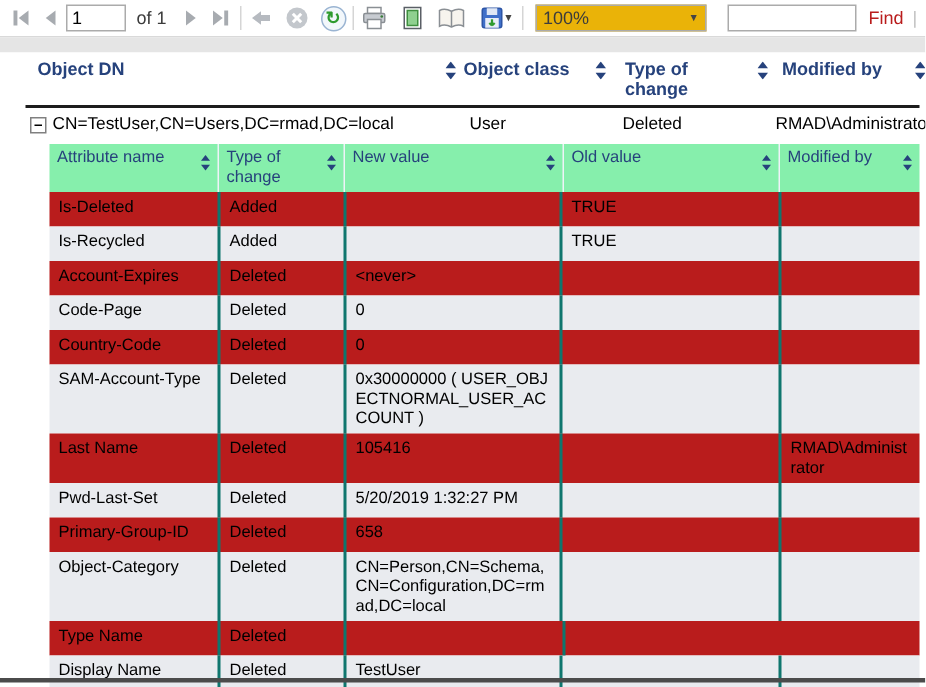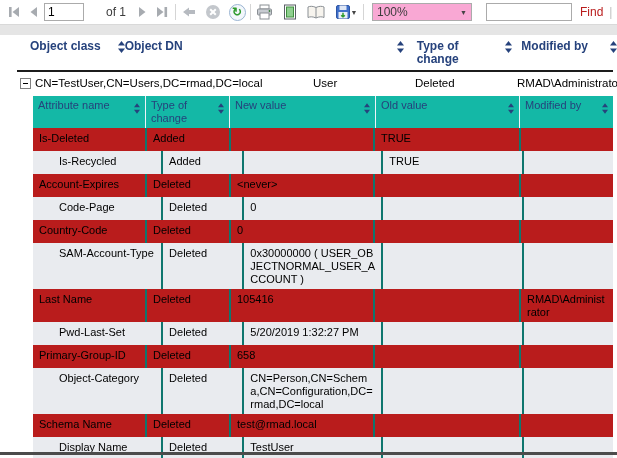--- a/index.html
+++ b/index.html
@@ -17,23 +17,23 @@
     padding-left:4px; background:#ffffff;
     border-bottom:1px solid #d9d9d9;
     font-size:12px; color:#3c3c3c; white-space:nowrap;
   }
   .tbtn { width:20px; height:20px; display:flex; align-items:center; justify-content:center; flex:0 0 auto; }
   .tsep { width:1px; height:16px; background:#d5d5d5; margin:0 3px; flex:0 0 auto; }
   .page-input {
     width:40px; height:18px; border:1px solid #ababab; font-family:"Liberation Sans",sans-serif;
     font-size:12px; padding:0 3px; color:#000; flex:0 0 auto;
   }
-  .of-label { margin-left:22px; width:26px; flex:0 0 auto; }
+  .of-label { margin-left:7px; width:26px; flex:0 0 auto; }
   .combo {
-    margin-left:5px; width:100px; height:18px; border:1px solid #ababab; background:#f9a8d4;
+    margin-left:5px; width:114px; height:18px; border:1px solid #ababab; background:#eab308;
     display:flex; align-items:center; justify-content:space-between; padding:0 4px; flex:0 0 auto;
   }
   .combo .caret, .export-caret { font-size:7px; color:#444; line-height:1; }
   .find-input {
     margin-left:14px; width:86px; height:18px; border:1px solid #ababab; flex:0 0 auto;
     font-family:"Liberation Sans",sans-serif; font-size:12px; padding:0 3px;
   }
   .tlink { color:#b91c1c; margin-left:8px; flex:0 0 auto; }
   .tlink-sep { color:#c0c0c0; margin-left:6px; flex:0 0 auto; }
   .refresh-circle {
@@ -65,26 +65,26 @@
   .collapse-box::after {
     content:""; position:absolute; left:2px; right:2px; top:4px; height:1px; background:#000;
   }
   .gr-dn { width:278px; margin-left:4px; }
   .gr-class { width:102px; }
   .gr-change { width:102px; }
   .gr-mod { width:100px; }
 
   
   .inner-table { margin-left:33px; width:580px; font-size:11px; line-height:13px; margin-top:2px; }
-  .ih { display:flex; background:#14b8a6; color:#26427c; min-height:30px; }
+  .ih { display:flex; background:#86efac; color:#26427c; min-height:30px; }
   .ih-cell { display:flex; justify-content:space-between; align-items:flex-start; padding:3px 5px; }
   .ih-cell + .ih-cell { border-left:1px solid #eef3f8; }
   .ih .sort { margin-top:4px; }
   .row { display:flex; min-height:23px; background:#b91c1c; }
-  .row.alt { background:#e9ebef;padding-left:20px; }
+  .row.alt { background:#e9ebef; }
   .cell { padding:4px 6px 3px 6px; overflow-wrap:break-word; word-break:break-word; }
   .cell + .cell { border-left:2px solid #0f766e; }
   .w0 { width:112px; } .w1 { width:84px; } .w2 { width:144px; } .w3 { width:146px; } .w4 { width:94px; }
   .cell { overflow:hidden; }
   .break-all { word-break:break-all; }
 
   .bottom-line { position:absolute; left:0; top:452px; width:617px; height:3px; background:#4b4b4b; }
 
   svg { display:block; }
 </style>
@@ -192,38 +192,38 @@
     <span class="tlink">Find</span>
     <span class="tlink-sep">|</span>
     <span class="tlink" style="margin-left:6px">Next</span>
   </div>
 
   <div class="strip"></div>
 
   <div class="report">
 
     <div class="outer-header">
+      <div class="oh-cell oh-0">
+        <span>Object DN</span>
+        <span class="sort">
+            <svg width="7" height="12" viewBox="0 0 7 12">
+              <path d="M3.5 0 L7 4.5 H0 Z" fill="#26427c"></path>
+              <path d="M3.5 12 L0 7.5 H7 Z" fill="#26427c"></path>
+            </svg>
+          </span>
+      </div>
       <div class="oh-cell oh-1">
         <span>Object class</span>
         <span class="sort">
             <svg width="7" height="12" viewBox="0 0 7 12">
               <path d="M3.5 0 L7 4.5 H0 Z" fill="#26427c"></path>
               <path d="M3.5 12 L0 7.5 H7 Z" fill="#26427c"></path>
             </svg>
           </span>
       </div>
-      <div class="oh-cell oh-0">
-        <span>Object DN</span>
-        <span class="sort">
-            <svg width="7" height="12" viewBox="0 0 7 12">
-              <path d="M3.5 0 L7 4.5 H0 Z" fill="#26427c"></path>
-              <path d="M3.5 12 L0 7.5 H7 Z" fill="#26427c"></path>
-            </svg>
-          </span>
-      </div>
       <div class="oh-cell oh-2">
         <span>Type of change</span>
         <span class="sort">
             <svg width="7" height="12" viewBox="0 0 7 12">
               <path d="M3.5 0 L7 4.5 H0 Z" fill="#26427c"></path>
               <path d="M3.5 12 L0 7.5 H7 Z" fill="#26427c"></path>
             </svg>
           </span>
       </div>
       <div class="oh-cell oh-3">
@@ -360,23 +360,22 @@
             <div class="cell w4 break-all"></div>
           </div>
           <div class="row alt">
             <div class="cell w0">Object-Category</div>
             <div class="cell w1">Deleted</div>
             <div class="cell w2 break-all">CN=Person,CN=Schema,CN=Configuration,DC=rmad,DC=local</div>
             <div class="cell w3 break-all"></div>
             <div class="cell w4 break-all"></div>
           </div>
           <div class="row">
-            <div class="cell w0">Schema Name</div>
-            <div class="cell w1">Deleted</div>
-            <div class="cell w2 break-all">test@rmad.local</div>
+            <div class="cell w0">Type Name</div>
+            <div class="cell w1">Deleted</div>
             <div class="cell w3 break-all"></div>
             <div class="cell w4 break-all"></div>
           </div>
           <div class="row alt">
             <div class="cell w0">Display Name</div>
             <div class="cell w1">Deleted</div>
             <div class="cell w2 break-all">TestUser</div>
             <div class="cell w3 break-all"></div>
             <div class="cell w4 break-all"></div>
           </div>

